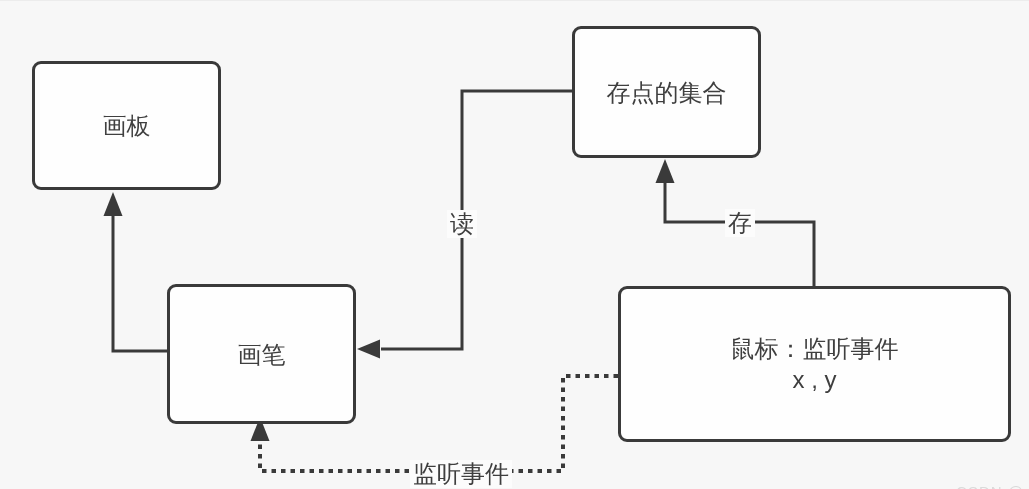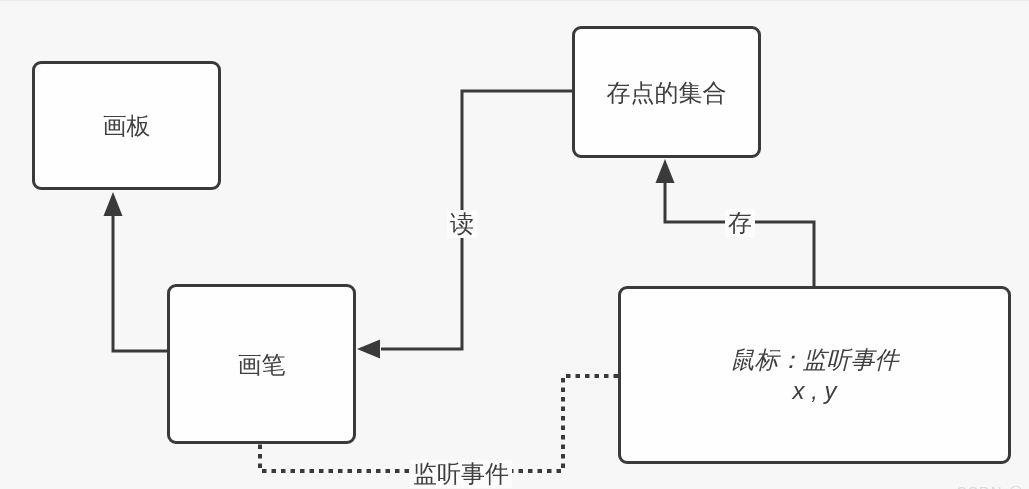--- a/index.html
+++ b/index.html
@@ -13,22 +13,22 @@
   .edge-line.dotted{stroke-width:4;stroke-dasharray:4.5 5;}
   .arrowhead{fill:#3a3a3a;stroke:none;}
   .node{
     position:absolute;box-sizing:border-box;
     background:#fefefe;border:3px solid #3a3a3a;border-radius:9px;
     display:flex;align-items:center;justify-content:center;
     text-align:center;font-size:24px;line-height:31px;
   }
   #node-board{left:18px;top:60px;width:189px;height:129px;margin-left:14px;}
   #node-collection{left:572px;top:25px;width:189px;height:132px;}
-  #node-brush{left:167px;top:283px;width:189px;height:160px;}
-  #node-mouse{left:618px;top:285px;width:393px;height:178px;font-style:italic;}
+  #node-brush{left:167px;top:283px;width:189px;height:140px;}
+  #node-mouse{left:618px;top:285px;width:393px;height:156px;}
   .node-text{width:100%;}
   #node-brush .node-text{width:156px;margin:0 auto;}
   .node-line{display:block;}
   .edge-label{
     position:absolute;transform:translate(-50%,-50%);
     background:#fcfcfc;padding:0 3px;font-size:24px;line-height:28px;
     white-space:nowrap;color:#3f3f3f;
   }
   #label-read{left:462px;top:223px;}
   #label-store{left:740px;top:222px;}

